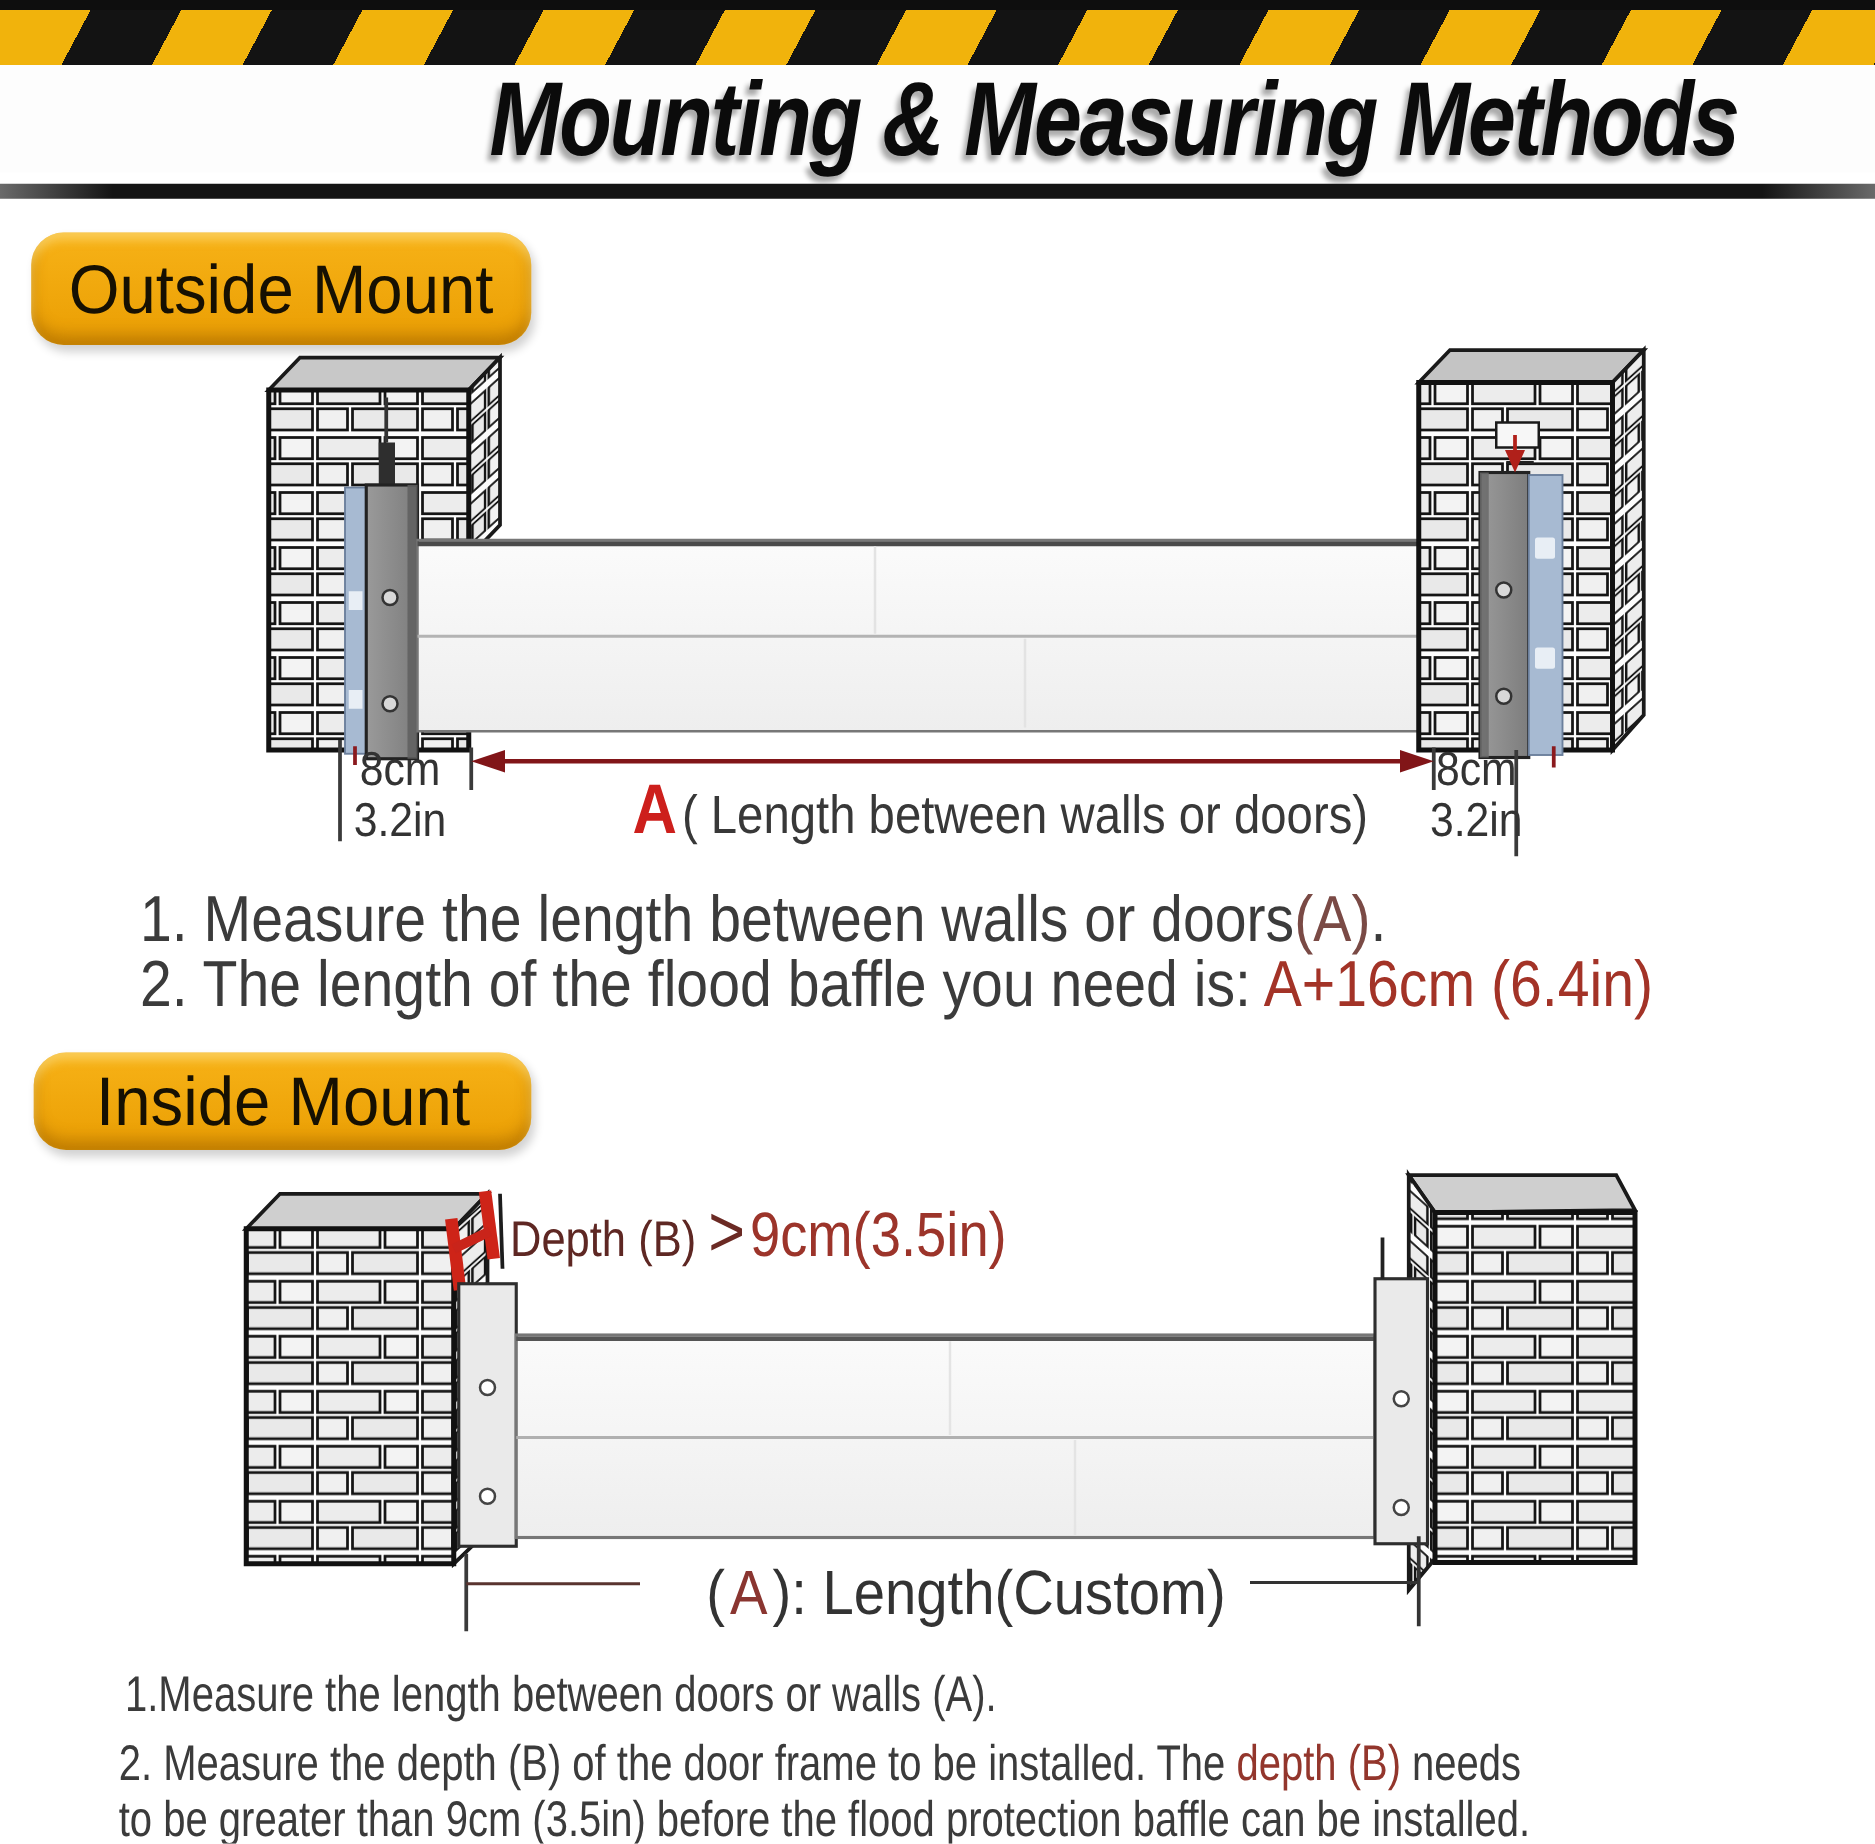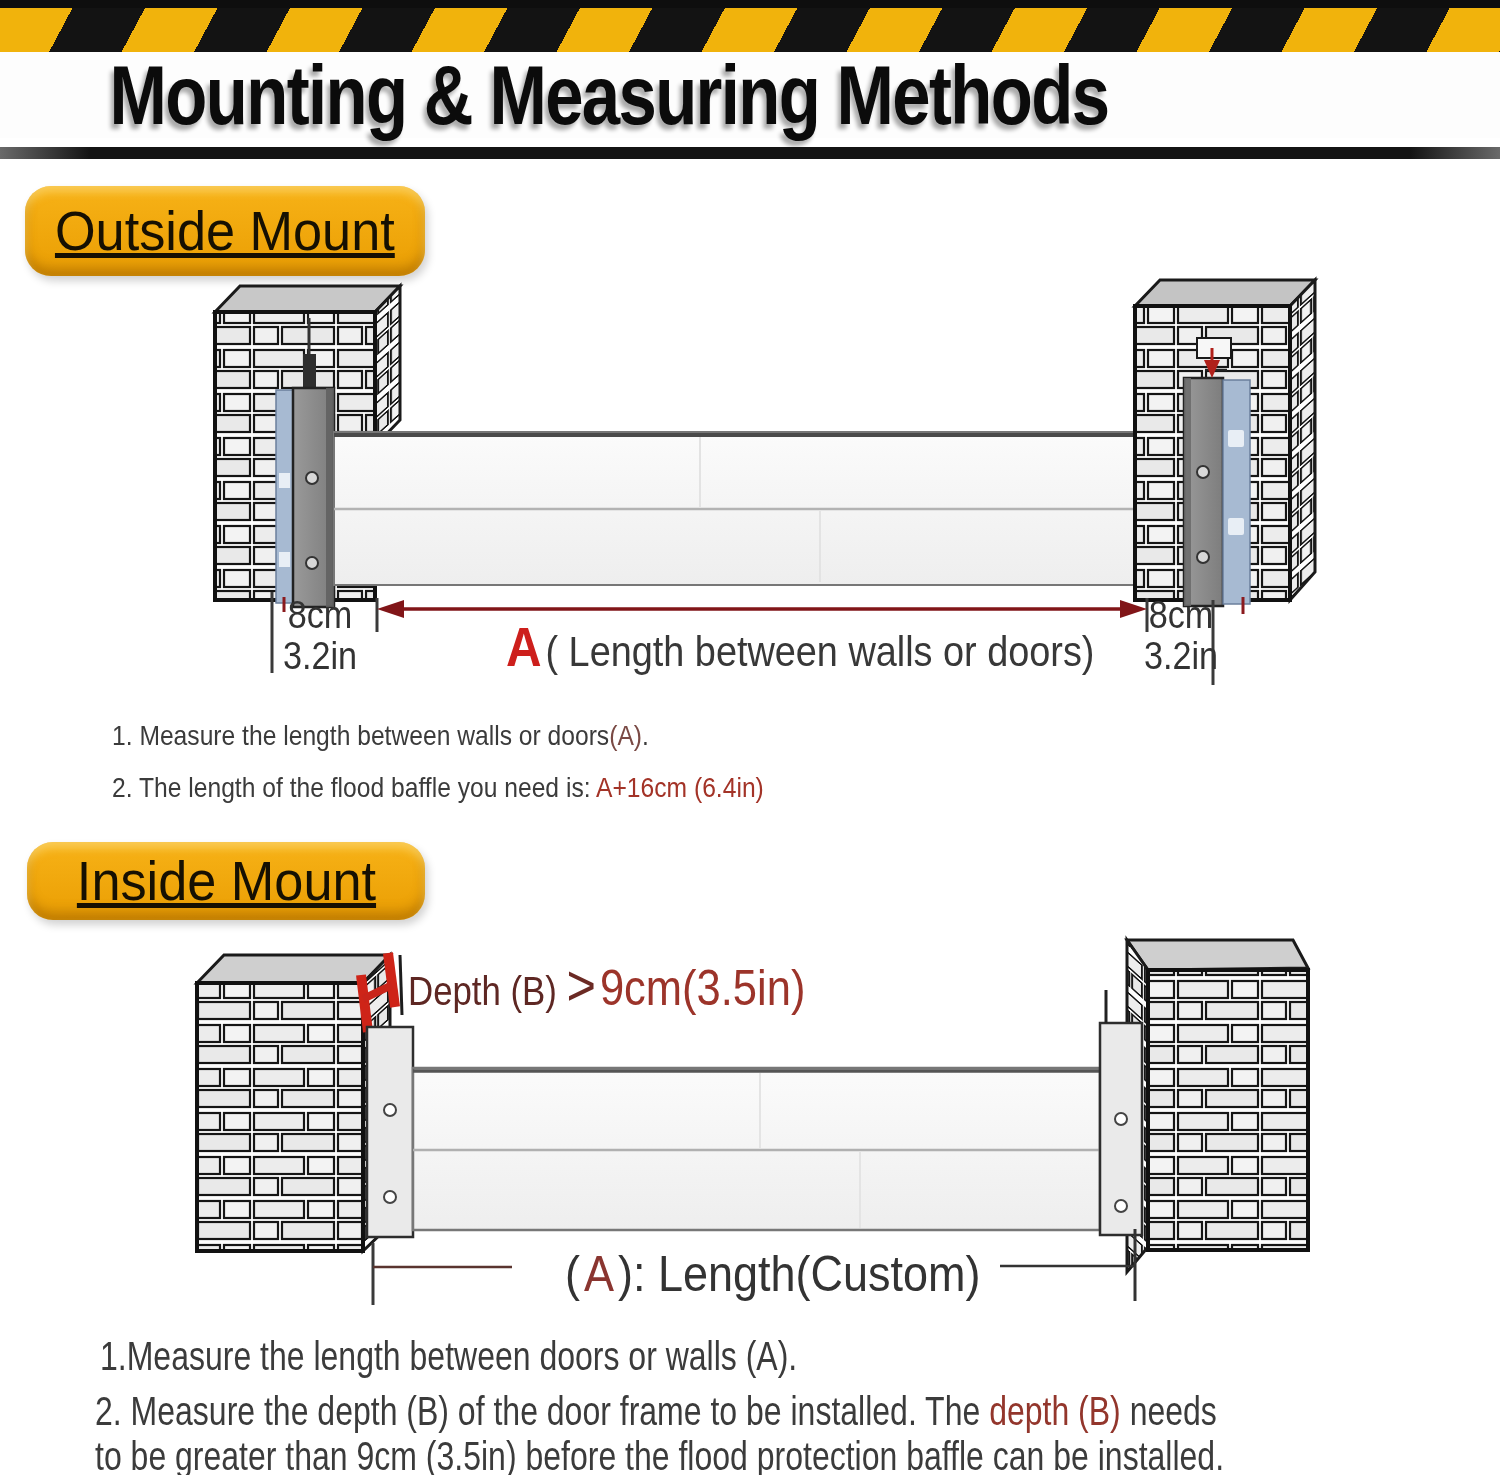--- a/index.html
+++ b/index.html
@@ -3,44 +3,44 @@
 <meta charset="utf-8">
 <style>
   html,body{margin:0;padding:0;background:#ffffff;}
   .page{position:relative;width:1500px;height:1475px;background:#ffffff;overflow:hidden;
         font-family:"Liberation Sans",sans-serif;}
   
   .top-black{position:absolute;left:0;top:0;width:100%;height:8px;background:#0e0e0e;}
   .stripes{position:absolute;left:0;top:8px;width:100%;height:44px;
            background:repeating-linear-gradient(118deg,#F1B30C 0 64px,#131313 64px 128px);}
   .title-band{position:absolute;left:0;top:52px;width:100%;height:86px;background:#fdfdfd;
-              display:flex;align-items:center;justify-content:flex-start;}
+              display:flex;align-items:center;justify-content:flex-end;font-style:italic;}
   .title{font-weight:bold;font-size:84px;color:#0b0b0b;white-space:nowrap;
          transform:scaleX(.82);letter-spacing:-2px;
          text-shadow:-4px 5px 5px rgba(0,0,0,.33);}
   .bar{position:absolute;left:0;top:147px;width:100%;height:12px;
        background:linear-gradient(90deg,#6a6a6a,#141414 6%,#141414 94%,#6a6a6a);}
   
   .badge{position:absolute;border-radius:26px;
          background:linear-gradient(180deg,#F7B217,#EA9E03);
          box-shadow:inset 0 6px 8px rgba(255,228,140,.55),
                     inset 0 -8px 12px rgba(140,85,0,.45),
                     3px 5px 8px rgba(0,0,0,.18);
          display:flex;align-items:center;justify-content:center;
-         font-size:55px;color:#161002;text-decoration:underline;}
+         font-size:55px;color:#161002;}
   .badge span{transform:scaleX(.95);white-space:nowrap;}
   #badge-outside{left:25px;top:186px;width:400px;height:90px;}
   #badge-inside{left:27px;top:842px;width:398px;height:78px;}
   
   .diagram{position:absolute;left:0;width:1500px;}
   #om-svg{top:260px;height:450px;}
   #im-svg{top:935px;height:420px;}
   svg text{font-family:"Liberation Sans",sans-serif;}
   
-  .steps{position:absolute;color:#3B3B3B;font-size:28px;}
+  .steps{position:absolute;color:#3B3B3B;font-size:52px;}
   .sline{white-space:nowrap;transform:scaleX(.88);transform-origin:0 50%;line-height:52px;}
   #outside-steps{left:112px;top:710px;}
   #inside-steps{left:95px;top:1334px;font-size:40px;}
   #inside-steps .sline{transform:scaleX(.8);line-height:45px;}
   #inside-step1{margin-left:5px;margin-bottom:10px;}
   .red-soft{color:#7a4a45;}
   .red-brick{color:#A33327;}
   .red-depth{color:#93362C;}
 </style>
 </head>

